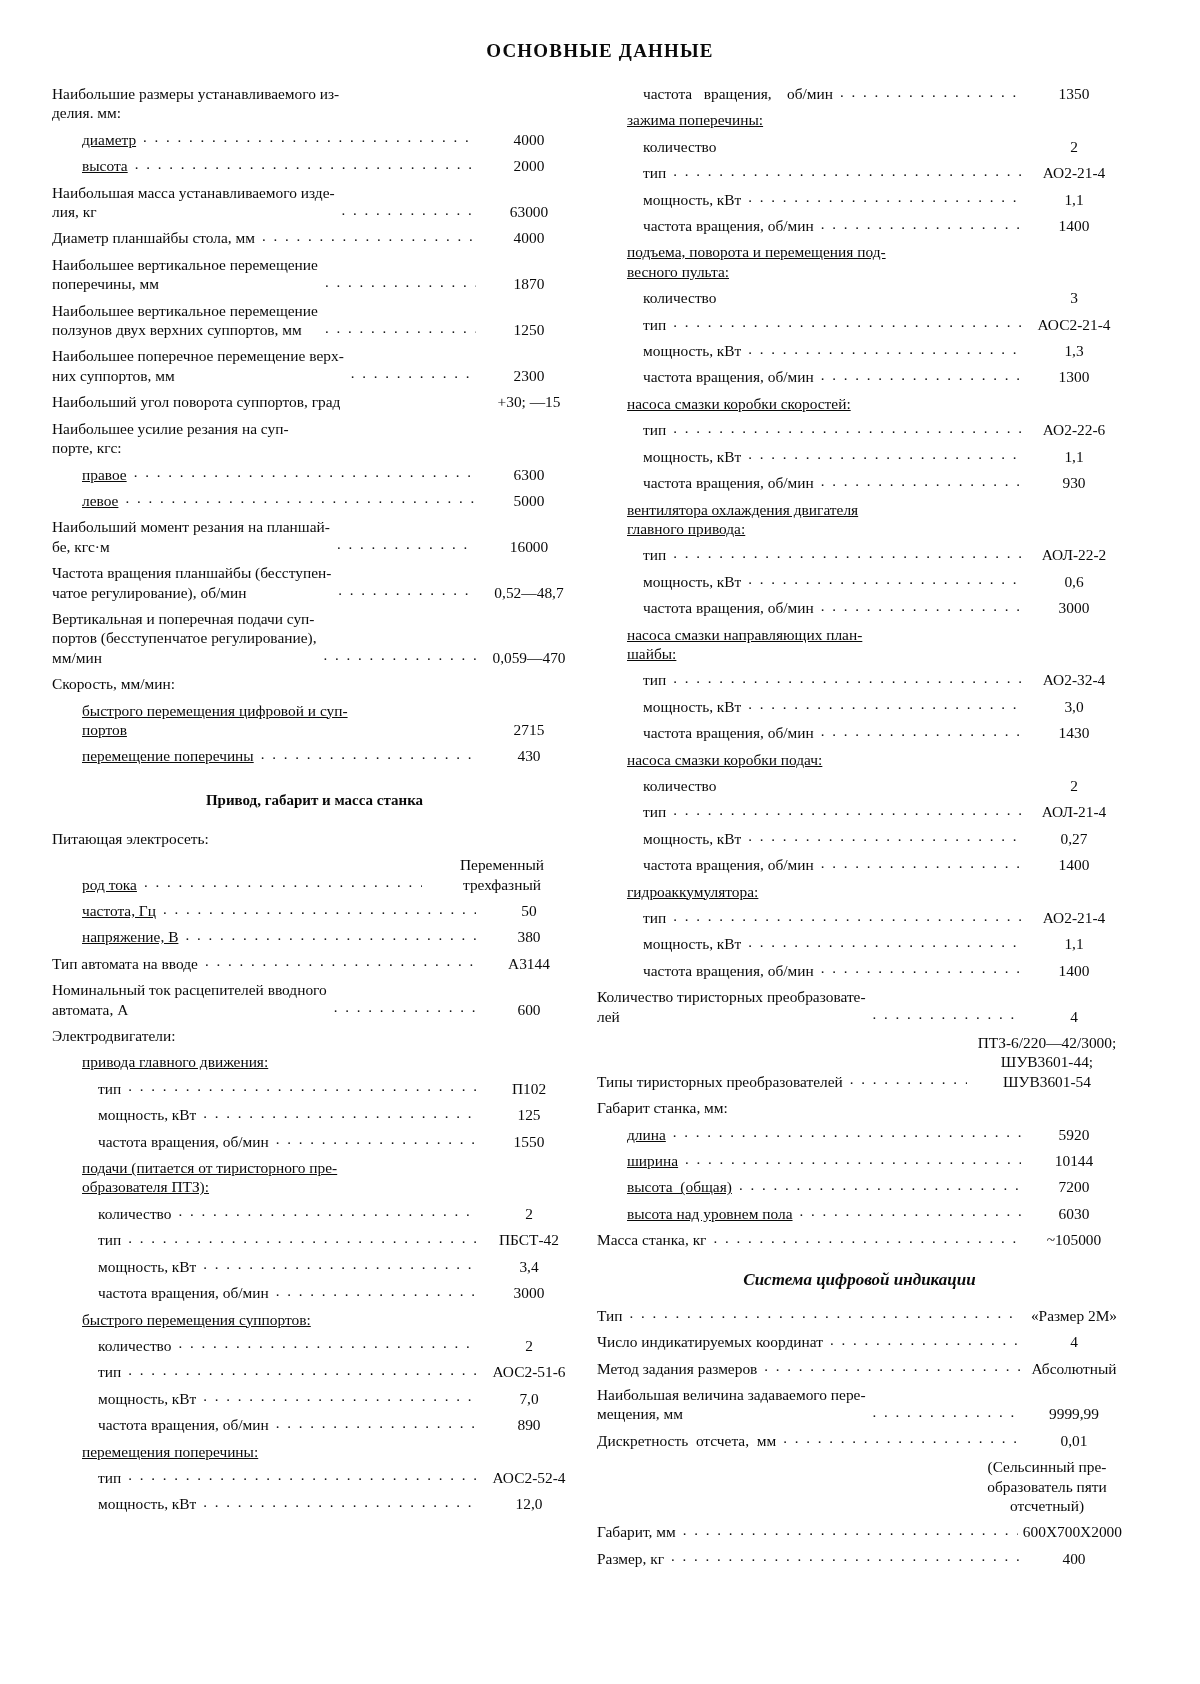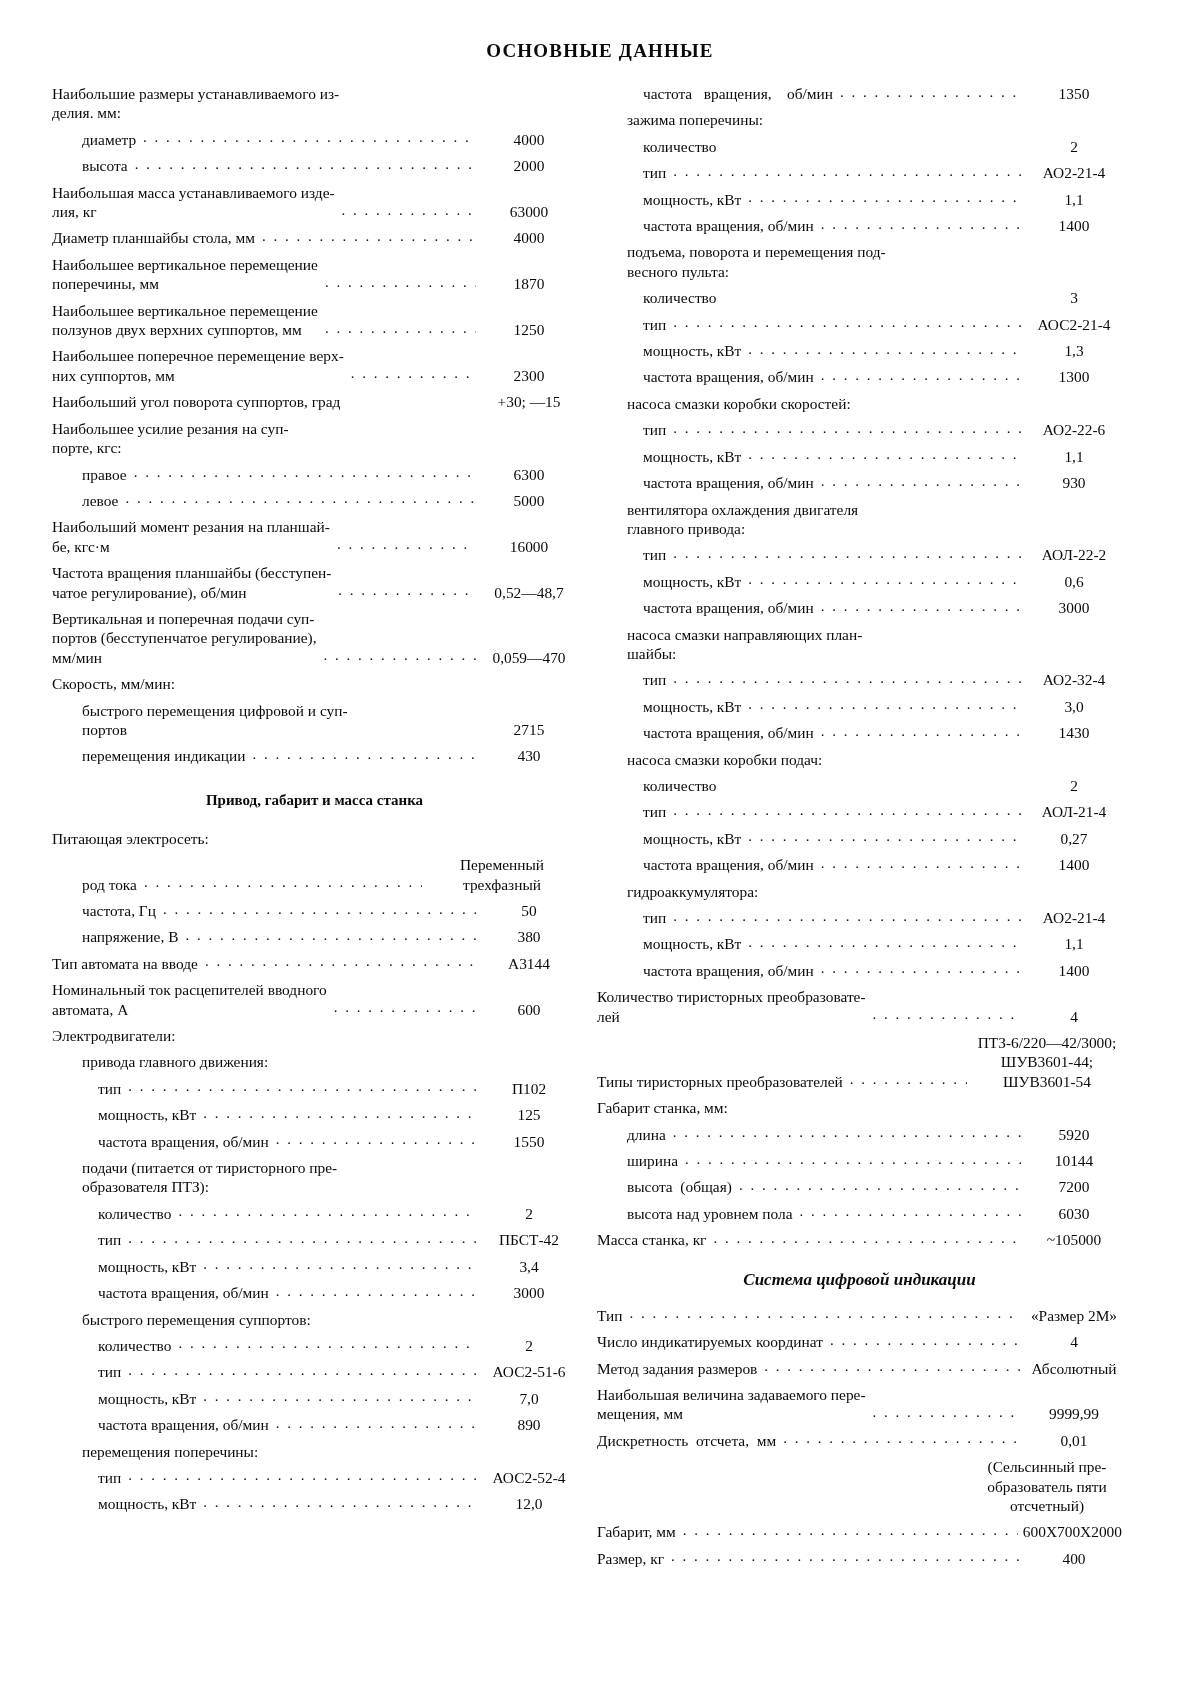--- a/index.html
+++ b/index.html
@@ -84,21 +84,21 @@
   }
   .row .dots.nodots::after { content: ""; }
   .row .val {
     flex: 0 0 auto;
     text-align: center;
     min-width: 96px;
     white-space: pre-line;
     font-size: 15.4px;
   }
   .row .val.wide { min-width: 150px; }
-  .indent1 { padding-left: 30px; }
+  .indent1 { padding-left: 30px; text-decoration: underline; }
   .indent2 { padding-left: 46px; }
 </style>
 </head>
 <body>
 
 <div class="page">
 
   <div class="doc-title">ОСНОВНЫЕ ДАННЫЕ</div>
 
   <div class="columns">
@@ -192,21 +192,21 @@
             <span class="lbl">Скорость, мм/мин:</span>
             <span class="dots nodots"></span>
           </div>
           <div class="row">
             <span class="lbl indent1">быстрого перемещения цифровой и суп-
 портов</span>
             <span class="dots nodots"></span>
             <span class="val">2715</span>
           </div>
           <div class="row">
-            <span class="lbl indent1">перемещения индикации</span>
+            <span class="lbl indent1">перемещение поперечины</span>
             <span class="dots"></span>
             <span class="val">430</span>
           </div>
         </div>
       <div class="section-head">Привод, габарит и масса станка</div>
       <div id="left-rows2">
           <div class="row">
             <span class="lbl">Питающая электросеть:</span>
             <span class="dots nodots"></span>
           </div>

